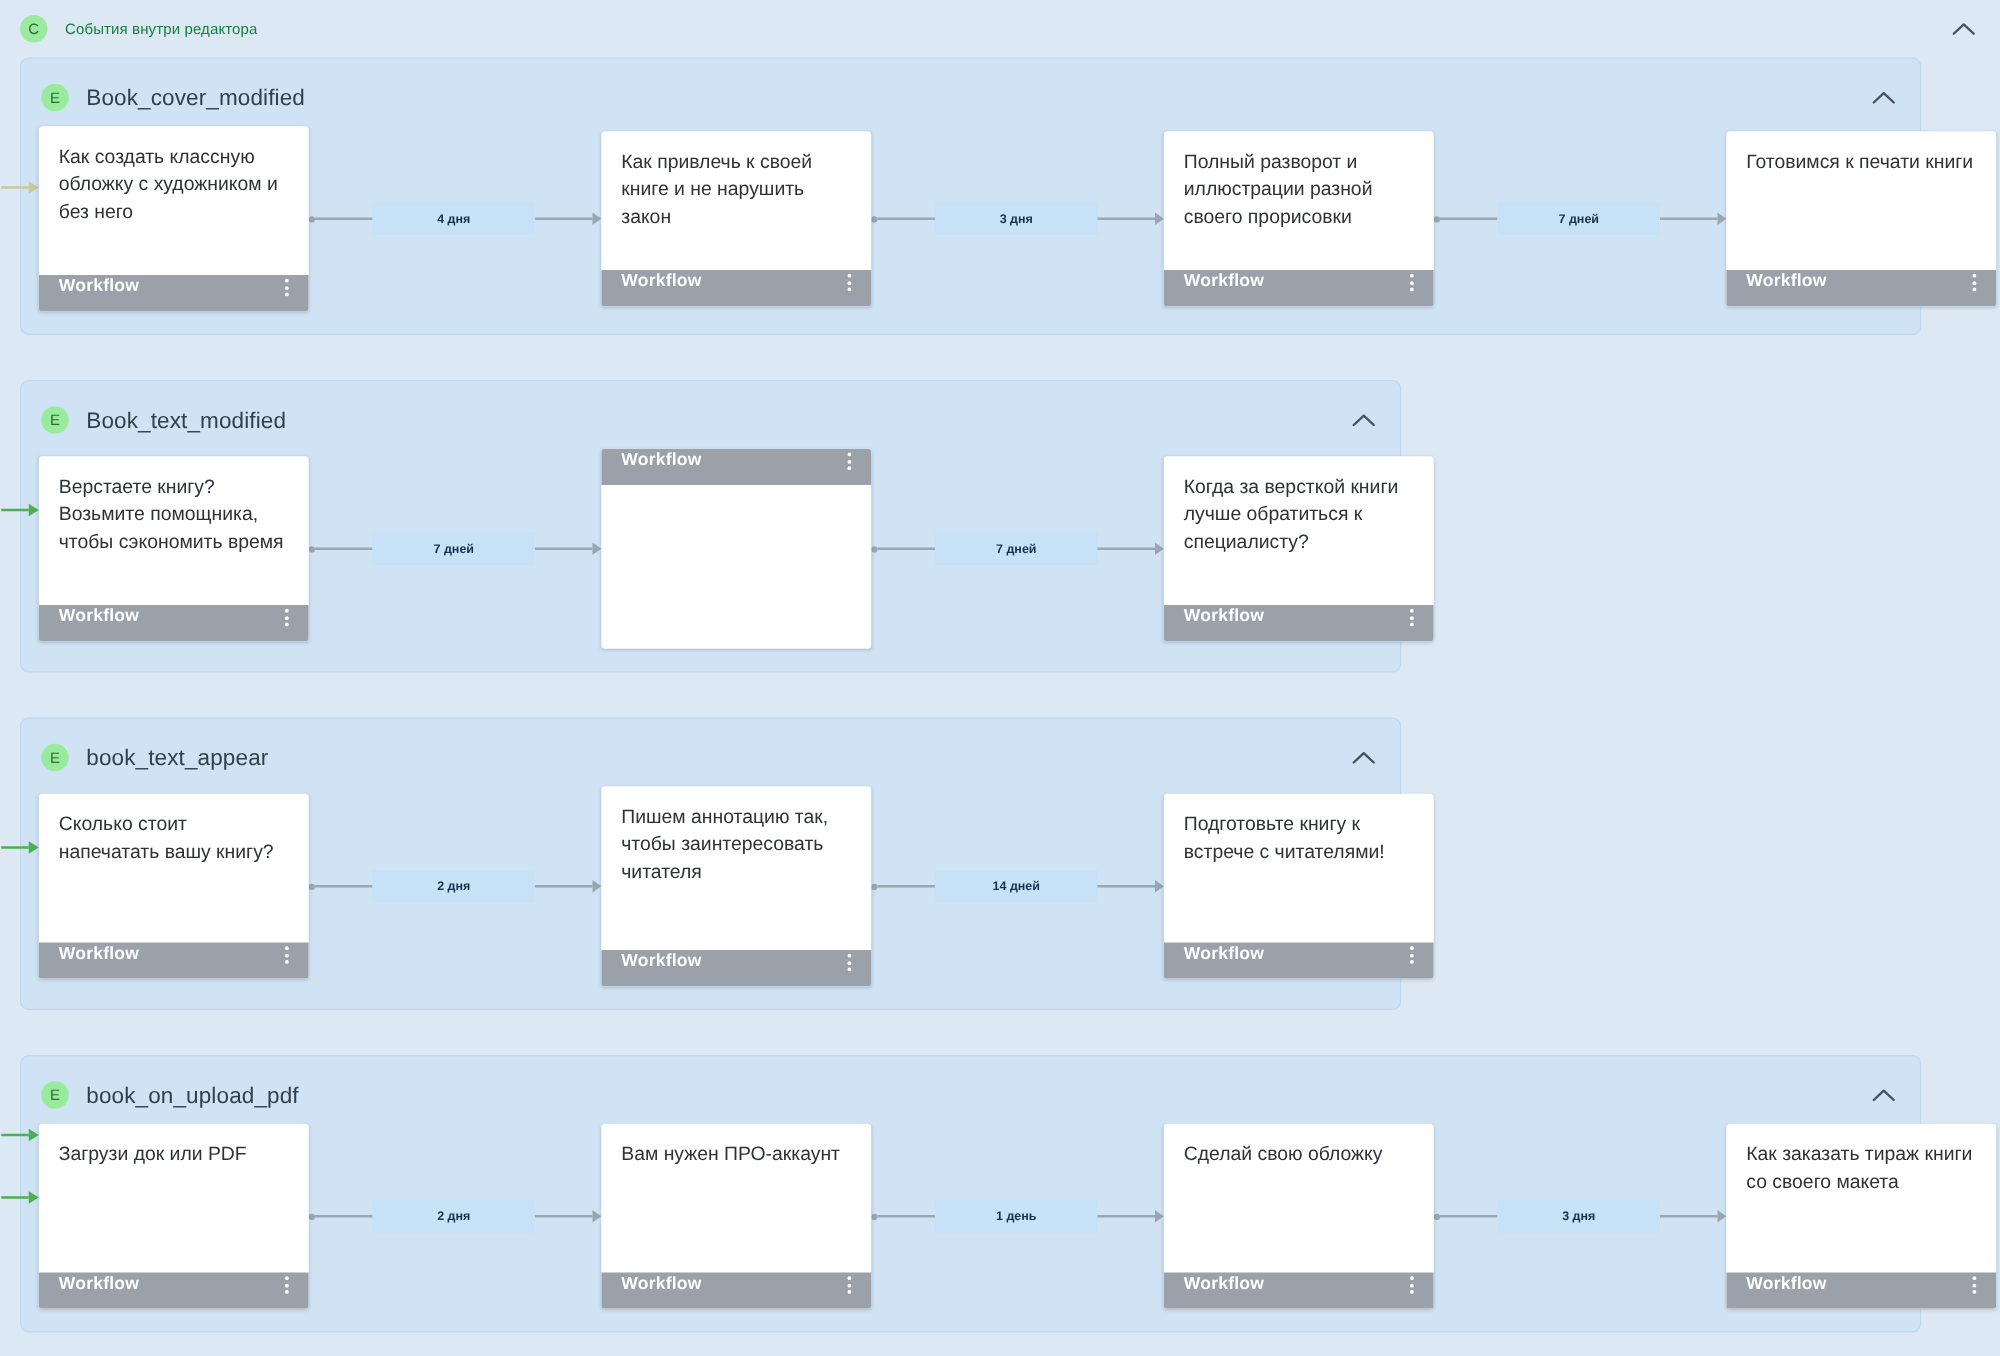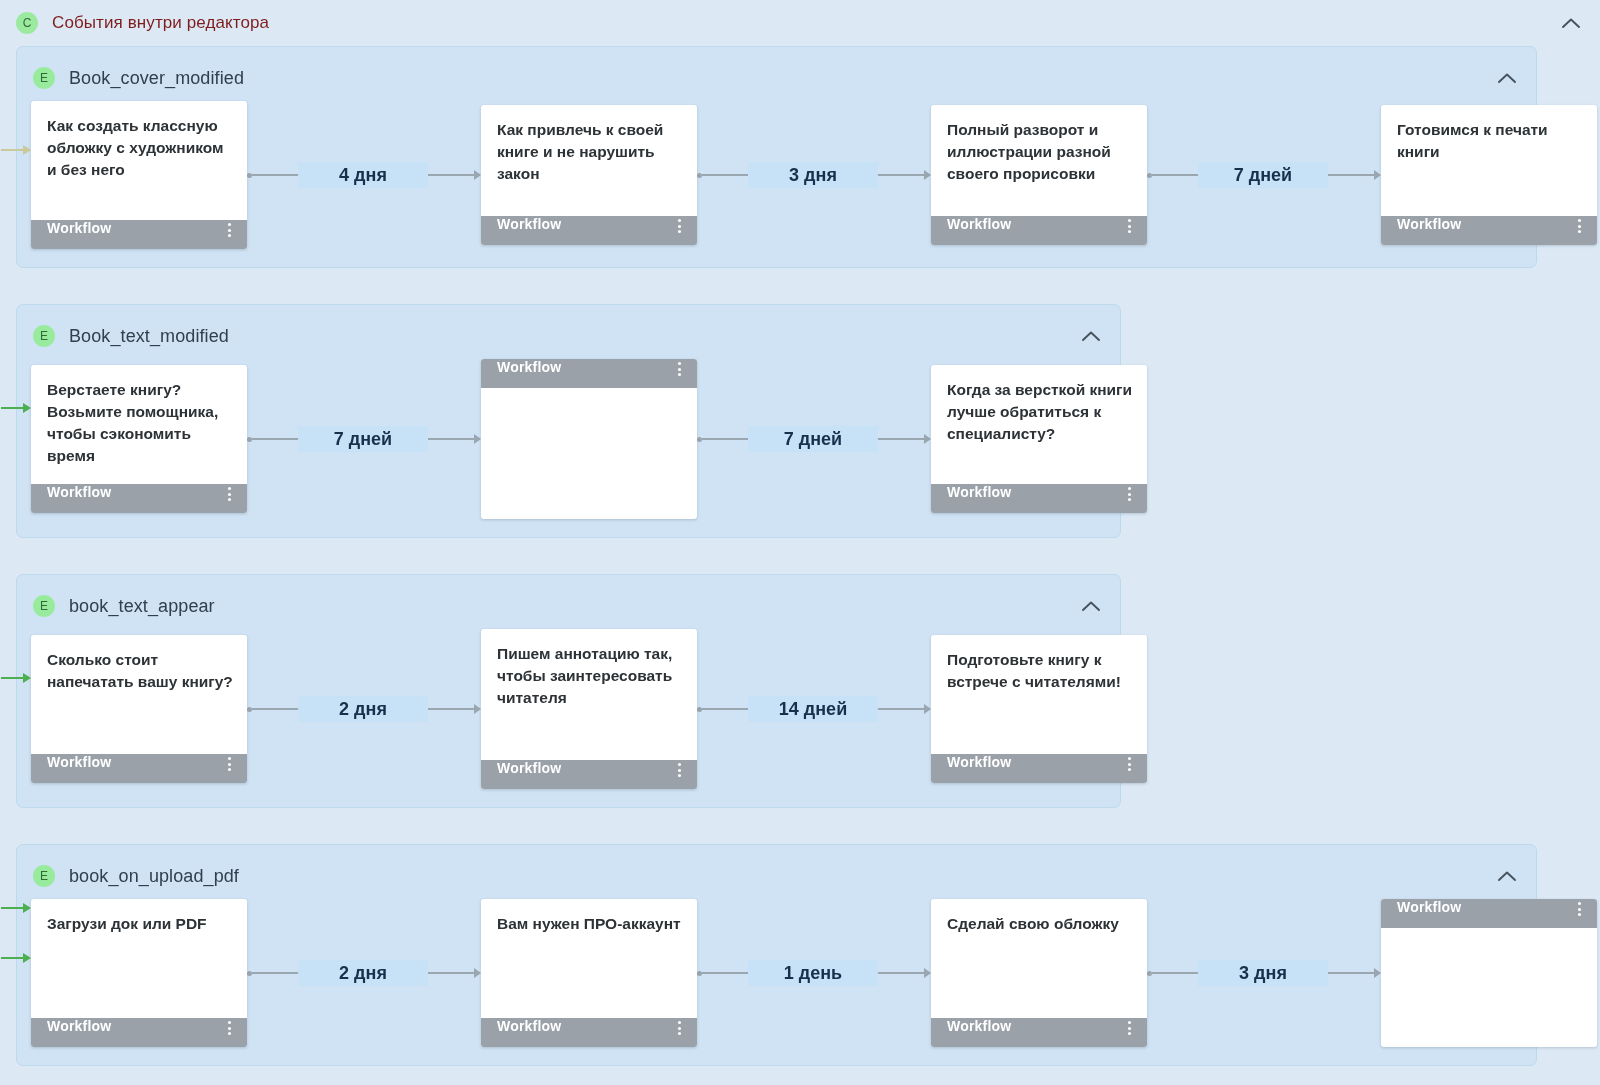--- a/index.html
+++ b/index.html
@@ -35,22 +35,22 @@
     font-size: 12px;
     font-weight: 400;
     color: #2f6b33;
     flex: 0 0 auto;
   }
   .badge.c { background: #9ceaa0; }
   .badge.e { background: #98eb9d; }
 
   .group-title {
     margin-left: 14px;
-    font-size: 17px;
-    color: #7f1d1d;
+    font-size: 12px;
+    color: #15803d;
     letter-spacing: .1px;
   }
 
   .chev {
     position: absolute;
     right: 18px;
     top: 50%;
     transform: translateY(-50%);
     width: 22px; height: 22px;
     display: flex; align-items: center; justify-content: center;
@@ -109,21 +109,20 @@
   .card.h-b { height: 160px; }
   .card.h-c { height: 140px; gap: 17px; }
 
   .card-body {
     flex: 1 1 auto;
     padding: 14px 14px 4px 16px;
     font-size: 15.5px;
     line-height: 1.42;
     color: #2d3236;
     overflow: hidden;
-    font-weight: bold;
   }
 
   .card-foot {
     height: 29px;
     background: #9aa1a8;
     display: flex;
     align-items: flex-start;
     justify-content: space-between;
     padding: 0 12px 0 16px;
     flex: 0 0 auto;
@@ -170,21 +169,21 @@
     width: 0; height: 0;
     border-top: 5px solid transparent;
     border-bottom: 5px solid transparent;
     border-left: 7px solid #9aa6b0;
     flex: 0 0 auto;
   }
 
   .pill {
     background: #c7e2f7;
     color: #17314d;
-    font-size: 18px;
+    font-size: 10px;
     font-weight: 700;
     height: 26px;
     min-width: 130px;
     display: flex;
     align-items: center;
     justify-content: center;
     flex: 0 0 auto;
   }
 
   
@@ -518,20 +517,21 @@
           </div>
         </div>
         <div class="conn">
           <span class="nub"></span>
           <span class="seg left"></span>
           <span class="pill">3 дня</span>
           <span class="seg right"></span>
           <span class="arrow"></span>
         </div>
         <div class="card h-a">
+          <div class="card-body">Как заказать тираж книги со своего макета</div>
           <div class="card-foot">
             <span class="lbl">Workflow</span>
             <span class="dots">
               <i></i>
               <i></i>
               <i></i>
             </span>
           </div>
         </div>
       </div>

